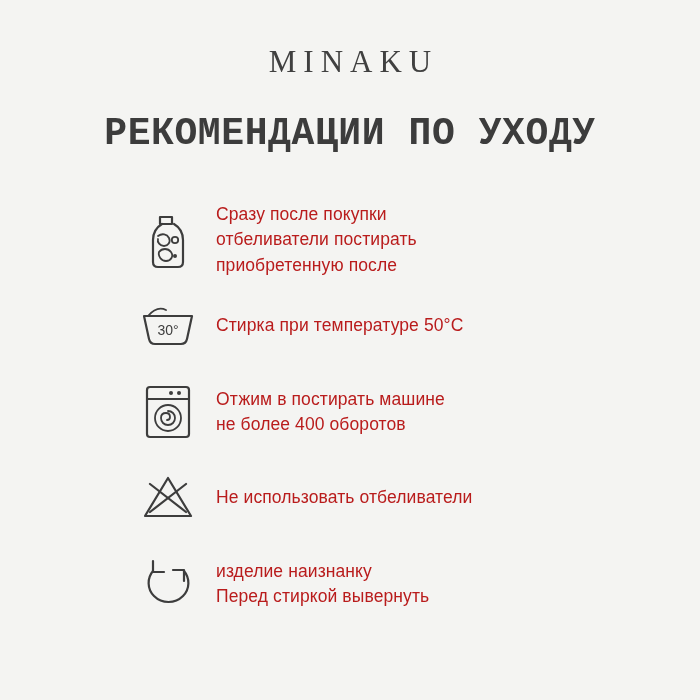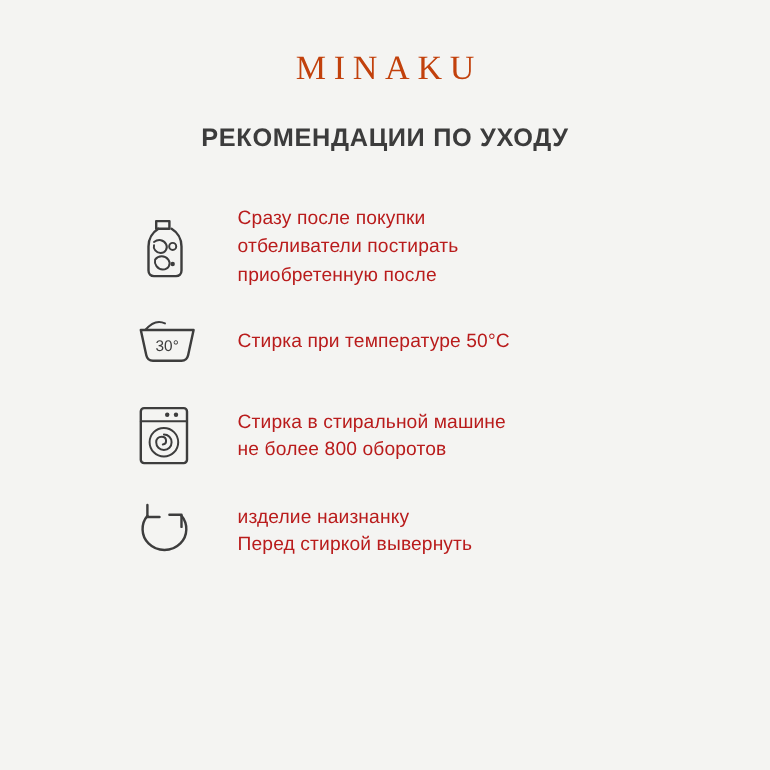--- a/index.html
+++ b/index.html
@@ -22,48 +22,49 @@
     display: flex;
     flex-direction: column;
     align-items: center;
   }
   .brand {
     margin-top: 44px;
     font-family: "Liberation Serif", serif;
     font-size: 31px;
     letter-spacing: 7px;
     font-weight: 400;
-    color: #c2410c;
+    color: #404040;
     text-indent: 7px;
   }
   .title {
     margin-top: 32px;
-    font-size: 23px;
+    font-size: 38px;
     font-weight: 700;
     letter-spacing: 0.6px;
     color: #3c3c3c;
     text-align: right;
+    font-family: Liberation Mono, monospace;
   }
   .list {
     margin-top: 42px;
     width: 460px;
     display: flex;
     flex-direction: column;
   }
   .row {
     display: flex;
     align-items: center;
     min-height: 86px;
   }
   .icon-cell {
     width: 96px;
     min-width: 96px;
     display: flex;
     align-items: center;
-    justify-content: flex-start;
+    justify-content: center;
   }
   .text-cell {
     font-size: 17.5px;
     line-height: 1.45;
     color: #b91c1c;
     letter-spacing: 0.1px;
   }
   .text-cell .ln {
     display: block;
   }
@@ -140,25 +141,37 @@
         <svg width="58" height="62" viewBox="0 0 58 62">
           <rect class="ico-stroke" x="8" y="6" width="42" height="50" rx="3"></rect>
           <path class="ico-stroke-thin" d="M8 18 h42"></path>
           <circle class="ico-fill" cx="32" cy="12" r="2"></circle>
           <circle class="ico-fill" cx="40" cy="12" r="2"></circle>
           <circle class="ico-stroke-thin" cx="29" cy="37" r="13"></circle>
           <path class="ico-stroke-thin" d="M29 30 c4 0 7 3 7 7 c0 4 -3 7 -7 7 c-4 0 -7 -3 -7 -7 c0 -3 2 -5 5 -5 c3 0 4 2 4 4 c0 2 -1 3 -3 3"></path>
         </svg>
       </div>
       <div class="text-cell">
-        <span class="ln">Стирка в стиральной машине</span>
-        <span class="ln">не более 800 оборотов</span>
+        <span class="ln">Отжим в постирать машине</span>
+        <span class="ln">не более 400 оборотов</span>
       </div>
     </div>
 
+    <div class="row">
+      <div class="icon-cell">
+        <svg width="62" height="52" viewBox="0 0 62 52">
+          <path class="ico-stroke" d="M31 6 L54 44 H8 Z"></path>
+          <path class="ico-stroke" d="M13 12 L49 40"></path>
+          <path class="ico-stroke" d="M49 12 L13 40"></path>
+        </svg>
+      </div>
+      <div class="text-cell">
+        <span class="ln">Не использовать отбеливатели</span>
+      </div>
+    </div>
 
     <div class="row">
       <div class="icon-cell">
         <svg width="58" height="58" viewBox="0 0 58 58">
           <path class="ico-stroke" d="M14 16 c-6 7 -6 18 1 25 c8 8 21 8 29 0 c7 -7 7 -18 1 -25"></path>
           <path class="ico-stroke" d="M14 6 v11 h11"></path>
           <path class="ico-stroke" d="M45 26 v-11 h-11"></path>
         </svg>
       </div>
       <div class="text-cell">

